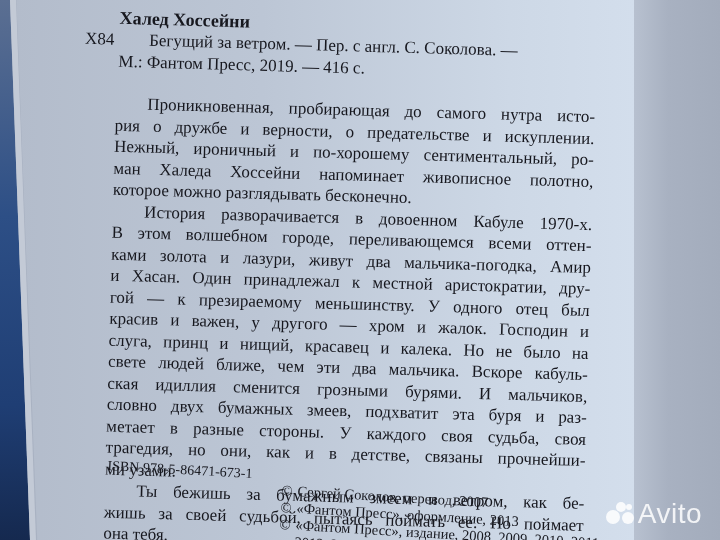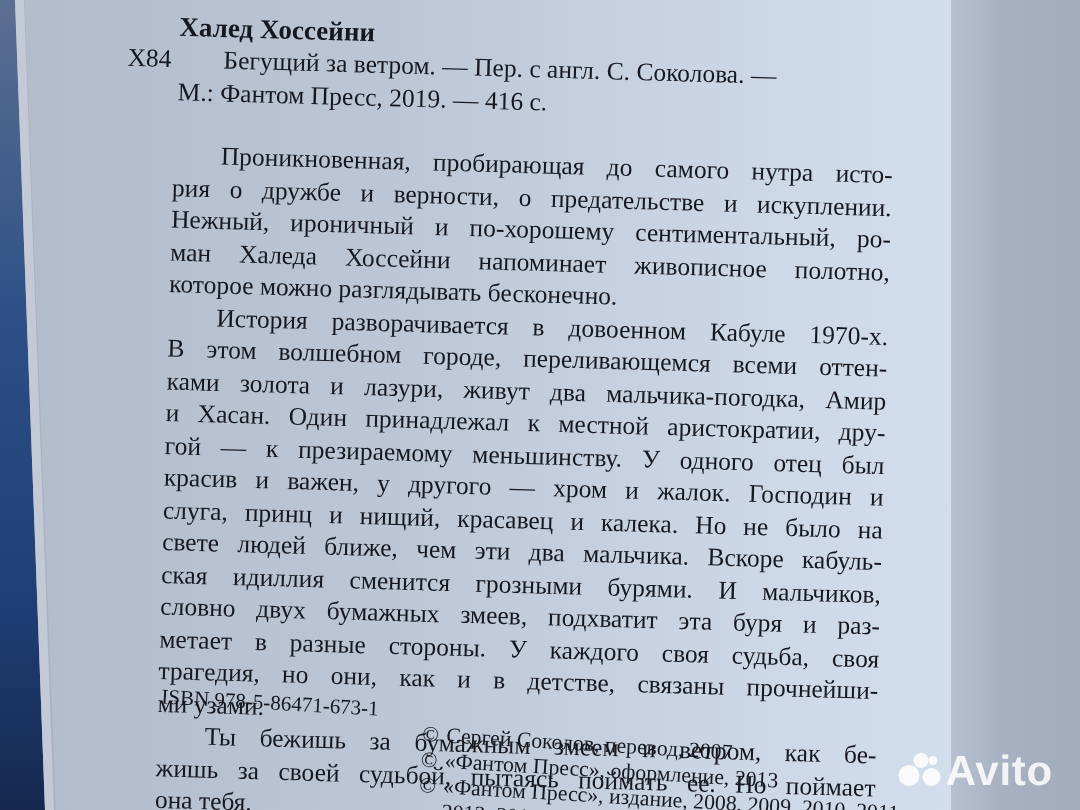--- a/index.html
+++ b/index.html
@@ -43,21 +43,21 @@
   .annotation .ln.last { text-align-last:left; }
   .annotation .ln.indent { padding-left:32px; }
   .isbn { position:absolute; left:108px; top:458px; font-size:14px; color:#17181f; transform:rotate(3.2deg); transform-origin:0 0; }
   .copyright { position:absolute; left:282px; top:482px; font-size:14.5px; line-height:17px; color:#17181f; transform:rotate(3.4deg); transform-origin:0 0; }
   .copyright .row { white-space:nowrap; }
   .copyright .sym { display:inline-block; width:16px; }
   .copyright .cont { padding-left:16px; }
   .watermark {
     position:absolute; right:18px; bottom:10px; display:flex; align-items:center; gap:4px;
     color:rgba(255,255,255,0.85); font-family:"Liberation Sans","DejaVu Sans",sans-serif;
-    font-size:28px; font-weight:bold; letter-spacing:0.5px;
+    font-size:28px; font-weight:normal; letter-spacing:0.5px;
   }
   .watermark .dots { position:relative; width:30px; height:24px; }
   .watermark .dots span { position:absolute; background:rgba(255,255,255,0.85); border-radius:50%; }
 </style>
 </head>
 <body>
 
 <div class="cover-strip"></div>
 <div class="page-edge"></div>
 <div class="right-bg"></div>

